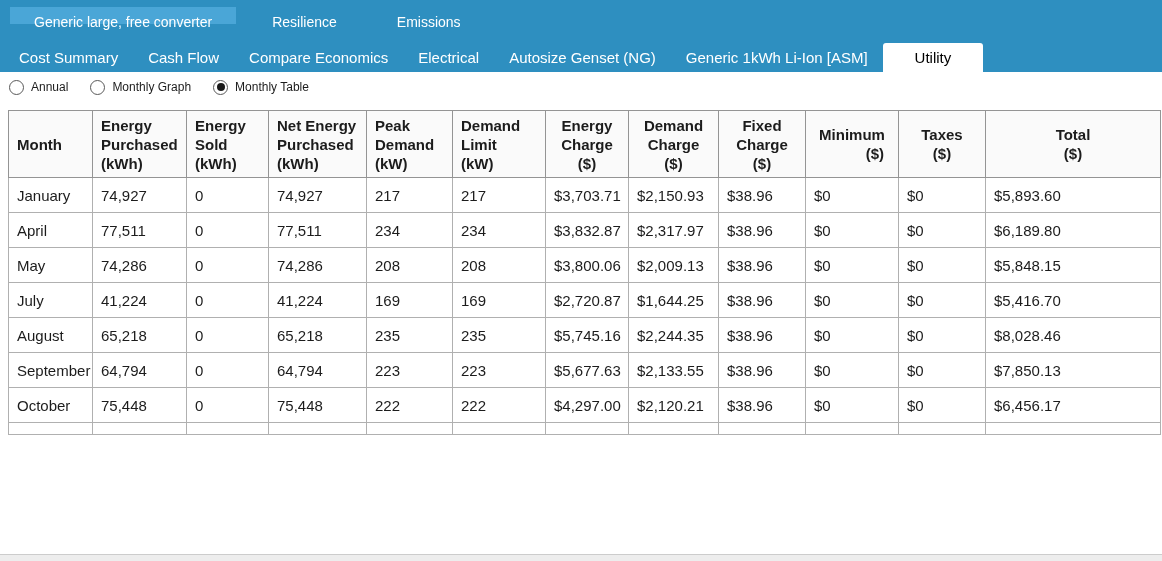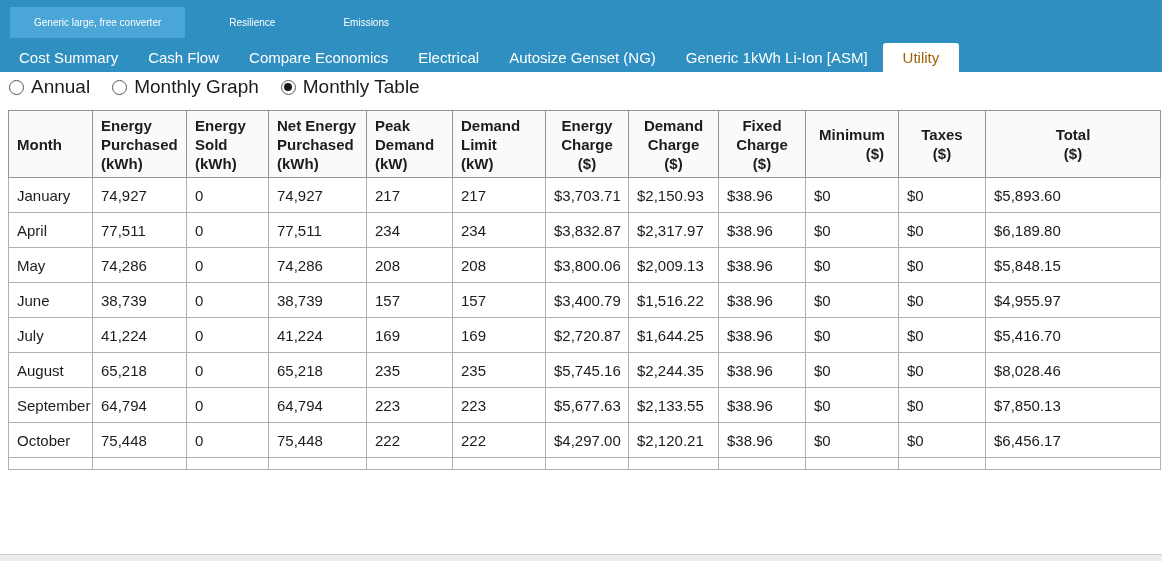--- a/index.html
+++ b/index.html
@@ -12,50 +12,50 @@
     color: #1c1c1c;
   }
 
   
   .tabbar1 {
     height: 43px; background: #2e8fc0;
     display: flex; align-items: flex-start;
     padding: 7px 0 0 10px;
   }
   .tab1 {
-    height: 31px; line-height: 31px;
-    padding: 0 24px; margin-right: 20px;
-    color: #ffffff; font-size: 10px;
+    height: 17px; line-height: 31px;
+    padding: 0 24px; margin-right: 12px;
+    color: #ffffff; font-size: 14px;
     cursor: default; white-space: nowrap;
   }
   .tab1.selected { background: #4aa6d7; }
 
   .tabbar2 {
     height: 29px; background: #2e8fc0;
     display: flex; align-items: flex-end;
     padding-left: 4px;
   }
   .tab2 {
     height: 29px; line-height: 29px;
     padding: 0 15px;
     color: #ffffff; font-size: 15px;
     cursor: default; white-space: nowrap;
   }
   .tab2.selected {
-    background: #ffffff; color: #a16207;
+    background: #ffffff; color: #000000;
     border-radius: 3px 3px 0 0;
-    padding: 0 20px;
+    padding: 0 32px;
   }
 
   
   .radio-row {
     height: 30px; display: flex; align-items: center;
     padding-left: 9px; gap: 22px; background: #ffffff;
   }
-  .radio-item { display: flex; align-items: center; gap: 7px; font-size: 19px; }
+  .radio-item { display: flex; align-items: center; gap: 7px; font-size: 12px; }
   .radio-circle {
     width: 15px; height: 15px; border-radius: 50%;
     border: 1px solid #595959; background: #fff;
     display: inline-flex; align-items: center; justify-content: center;
     flex: 0 0 auto;
   }
   .radio-circle.selected::after {
     content: ""; width: 8px; height: 8px; border-radius: 50%;
     background: #1a1a1a; display: block;
   }
@@ -251,34 +251,20 @@
           <td class="col4">208</td>
           <td class="col5">208</td>
           <td class="col6">$3,800.06</td>
           <td class="col7">$2,009.13</td>
           <td class="col8">$38.96</td>
           <td class="col9">$0</td>
           <td class="col10">$0</td>
           <td class="col11">$5,848.15</td>
         </tr>
         <tr>
-          <td class="col0">June</td>
-          <td class="col1">38,739</td>
-          <td class="col2">0</td>
-          <td class="col3">38,739</td>
-          <td class="col4">157</td>
-          <td class="col5">157</td>
-          <td class="col6">$3,400.79</td>
-          <td class="col7">$1,516.22</td>
-          <td class="col8">$38.96</td>
-          <td class="col9">$0</td>
-          <td class="col10">$0</td>
-          <td class="col11">$4,955.97</td>
-        </tr>
-        <tr>
           <td class="col0">July</td>
           <td class="col1">41,224</td>
           <td class="col2">0</td>
           <td class="col3">41,224</td>
           <td class="col4">169</td>
           <td class="col5">169</td>
           <td class="col6">$2,720.87</td>
           <td class="col7">$1,644.25</td>
           <td class="col8">$38.96</td>
           <td class="col9">$0</td>

